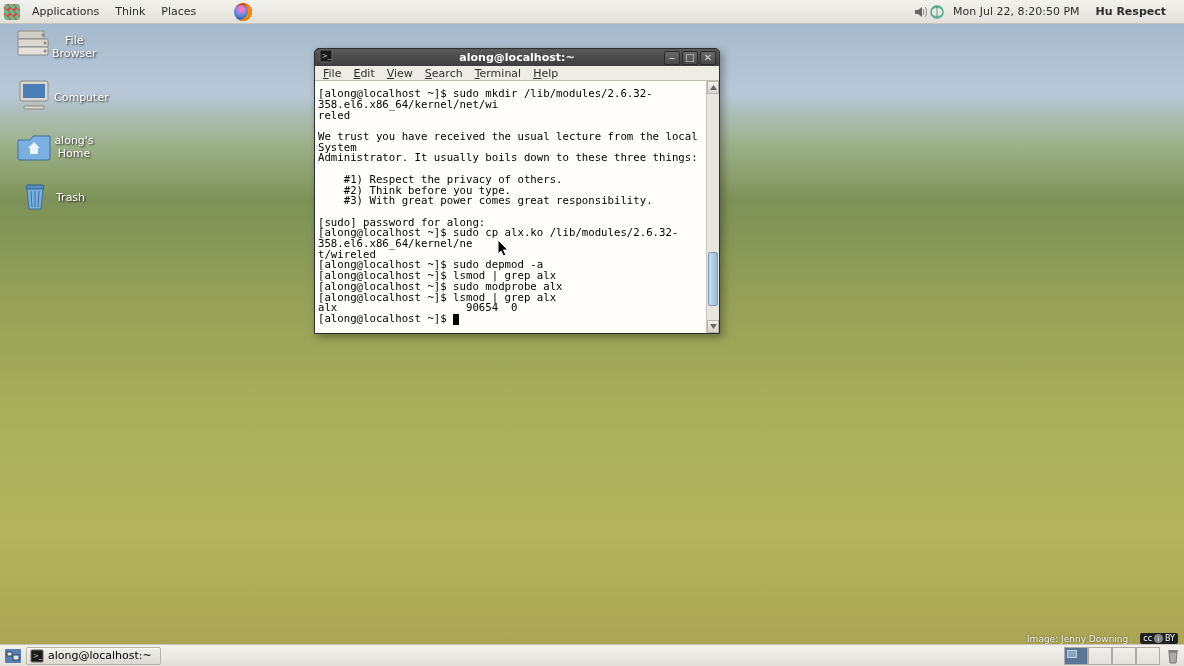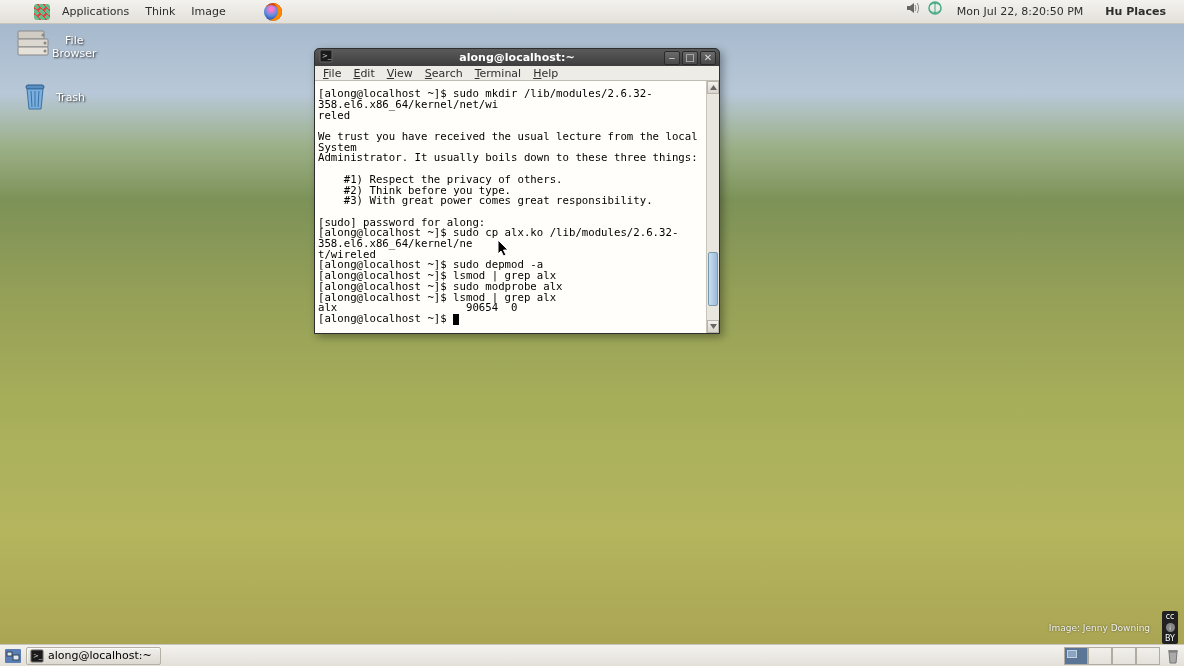--- a/index.html
+++ b/index.html
@@ -14,22 +14,22 @@
 }
 
 .top-panel {
   position: absolute; top: 0; left: 0; right: 0; height: 24px;
   background: linear-gradient(#f4f2ee, #e3e0da);
   border-bottom: 1px solid #c8c4bc;
   display: flex; align-items: center;
   font-size: 11px; color: #2e2e2e;
   z-index: 100;
 }
-.panel-left { display: flex; align-items: center; padding-left: 30px; }
-.panel-right { margin-left: auto; display: flex; align-items: flex-start; gap: 6px; padding-right: 10px; }
+.panel-left { display: flex; align-items: center; }
+.panel-right { margin-left: auto; display: flex; align-items: center; gap: 0; padding-right: 10px; }
 .menu-item { padding: 0 8px; height: 24px; display: flex; align-items: center; cursor: pointer; }
 .gnome-foot { width: 16px; height: 16px; margin-left: 4px; margin-right: 4px;
   background: radial-gradient(#6b8 40%, transparent 41%),
               radial-gradient(#6b8 40%, transparent 41%) 4px 4px,
               #d44; border-radius: 3px; background-size: 6px 6px;}
 .firefox-icon { width: 18px; height: 18px; border-radius: 50%;
   background: radial-gradient(circle at 40% 35%, #f7c 10%, #5b8fe0 40%, #3762b9 60%);
   box-shadow: inset -4px -1px 0 0 #f80, inset -2px 2px 0 0 #d40;
   margin-left: 30px;}
 .tray-icon { width: 16px; height: 16px; }
@@ -72,21 +72,21 @@
 .sb-btn { height:13px; background:linear-gradient(#f4f2ee,#d8d4cc); border:1px solid #b8b4ac; display:flex;align-items:center;justify-content:center;}
 .sb-track { position:absolute; top:13px; bottom:13px; left:0; right:0; }
 .sb-thumb { position:absolute; left:1px; right:1px; top:70%; height:24%;
   background: linear-gradient(to right,#cde,#9bd); border:1px solid #79a; border-radius:2px;}
 .cursor-blk { display:inline-block; width:6px; height:11px; background:#000; vertical-align:text-bottom;}
 .mouse-ptr { position:absolute; left:498px; top:240px; z-index:60; pointer-events:none;}
 
 
 .attrib { position:absolute; right:6px; bottom:22px; font-size:9px; color:rgba(255,255,255,.9);
  display:flex; align-items:center; gap:12px; text-shadow: 0 0 2px rgba(0,0,0,.6);}
-.cc-badge { background:#222; color:#fff; padding:1px 3px; font-size:8px; border-radius:2px; display:flex; gap:2px; align-items:center;flex-direction:column;}
+.cc-badge { background:#222; color:#fff; padding:1px 3px; font-size:8px; border-radius:2px; display:flex; gap:2px; align-items:center;}
 
 
 .bottom-panel { position:absolute; left:0; right:0; bottom:0; height:22px;
  background:linear-gradient(#f4f2ee,#e3e0da); border-top:1px solid #c8c4bc;
  display:flex; align-items:center; font-size:11px; z-index:100;}
 .show-desktop { width:22px; height:20px; margin:0 2px; display:flex; align-items:center; justify-content:center;
  border:1px solid transparent; cursor:pointer;}
 .task-btn { height:18px; background:linear-gradient(#f2f0eb,#dcd9d2); border:1px solid #b4b0a6;
  border-radius:2px; padding: 0 8px 0 3px; display:flex; align-items:center; gap:4px; cursor:pointer; min-width:120px;
  box-shadow: inset 1px 1px 0 rgba(255,255,255,.6);}
@@ -98,54 +98,74 @@
 
 </style>
 </head>
 <body>
 
 <div class="top-panel">
   <div class="panel-left">
     <span class="gnome-foot"></span>
     <div class="menu-item">Applications</div>
     <div class="menu-item">Think</div>
-    <div class="menu-item">Image</div>
+    <div class="menu-item">Places</div>
     <span class="firefox-icon"></span>
   </div>
   <div class="panel-right">
     <span class="tray-icon">
       <svg viewBox="0 0 16 16">
           <path d="M2 6h3l4-3v10l-4-3H2z" fill="#666"></path>
           <path d="M10 5c1 1 1 5 0 6M12 3c2 2 2 8 0 10" stroke="#888" fill="none"></path>
         </svg>
     </span>
     <span class="tray-icon">
       <svg viewBox="0 0 16 16">
           <circle cx="8" cy="8" r="6" fill="none" stroke="#4a8" stroke-width="1.5"></circle>
           <path d="M8 2v12M3 5c3-2 7-2 10 0M3 11c3 2 7 2 10 0" stroke="#4a8" fill="none"></path>
         </svg>
     </span>
     <div class="menu-item">Mon Jul 22,  8:20:50 PM</div>
-    <div class="menu-item" style="font-weight:bold">Hu Places</div>
+    <div class="menu-item" style="font-weight:bold">Hu Respect</div>
   </div>
 </div>
 
 <div class="desktop-icons">
   <div class="desk-icon">
     <div class="icon-box">
         <svg width="38" height="34" viewBox="0 0 38 34">
           <rect x="4" y="2" width="26" height="8" rx="1" fill="#d0ccc4" stroke="#888"></rect>
           <rect x="4" y="10" width="30" height="8" rx="1" fill="#dcd8d0" stroke="#888"></rect>
           <rect x="4" y="18" width="30" height="8" rx="1" fill="#e6e2da" stroke="#888"></rect>
           <circle cx="29" cy="6" r="1.5" fill="#888"></circle>
           <circle cx="31" cy="14" r="1.5" fill="#888"></circle>
           <circle cx="31" cy="22" r="1.5" fill="#888"></circle>
         </svg>
       </div>
     <div class="icon-label">File Browser</div>
+  </div>
+  <div class="desk-icon">
+    <div class="icon-box">
+        <svg width="40" height="34" viewBox="0 0 40 34">
+          <rect x="6" y="2" width="28" height="20" rx="2" fill="#dcd8d0" stroke="#888"></rect>
+          <rect x="9" y="5" width="22" height="14" fill="#4a7db8"></rect>
+          <rect x="14" y="24" width="12" height="3" fill="#c0bcb4"></rect>
+          <rect x="10" y="27" width="20" height="3" rx="1" fill="#dcd8d0" stroke="#888"></rect>
+        </svg>
+      </div>
+    <div class="icon-label">Computer</div>
+  </div>
+  <div class="desk-icon">
+    <div class="icon-box">
+        <svg width="40" height="32" viewBox="0 0 40 32">
+          <path d="M4 10h12l3-4h17v22a2 2 0 0 1-2 2H6a2 2 0 0 1-2-2z" fill="#7ab0e0" stroke="#3a70a0"></path>
+          <path d="M20 12l-6 6h2v6h8v-6h2z" fill="#fff" opacity=".85"></path>
+        </svg>
+      </div>
+    <div class="icon-label">along's Home</div>
   </div>
   <div class="desk-icon">
     <div class="icon-box">
         <svg width="34" height="34" viewBox="0 0 34 34">
           <rect x="8" y="6" width="18" height="4" rx="2" fill="#5a8dc0" stroke="#2a5d90"></rect>
           <path d="M9 10h16l-2 20H11z" fill="#7ab0e0" stroke="#3a70a0"></path>
           <line x1="13" y1="12" x2="14" y2="28" stroke="#3a70a0"></line>
           <line x1="17" y1="12" x2="17" y2="28" stroke="#3a70a0"></line>
           <line x1="21" y1="12" x2="20" y2="28" stroke="#3a70a0"></line>
         </svg>

